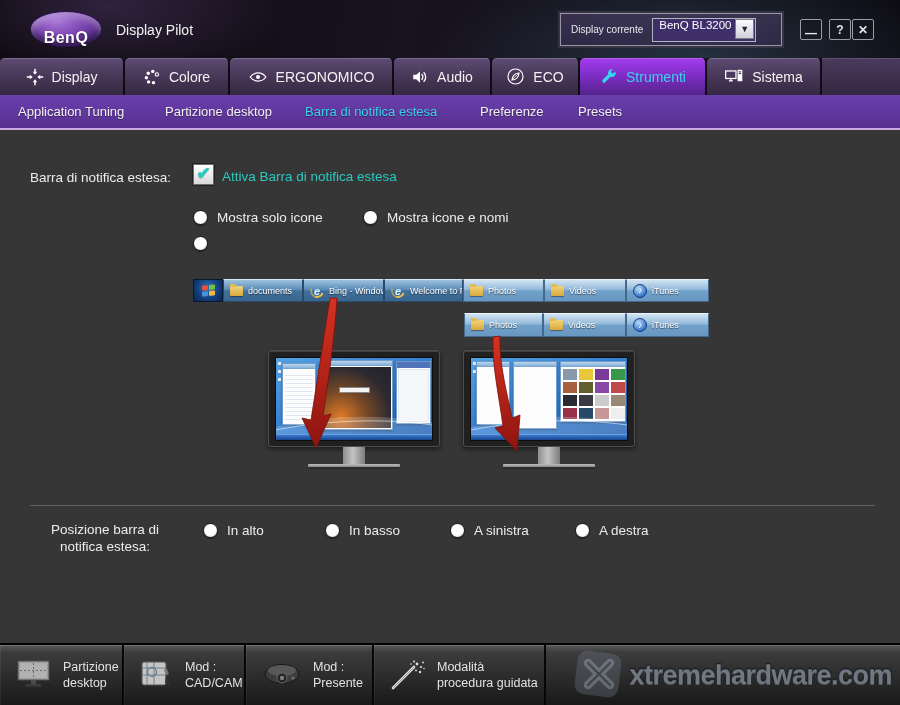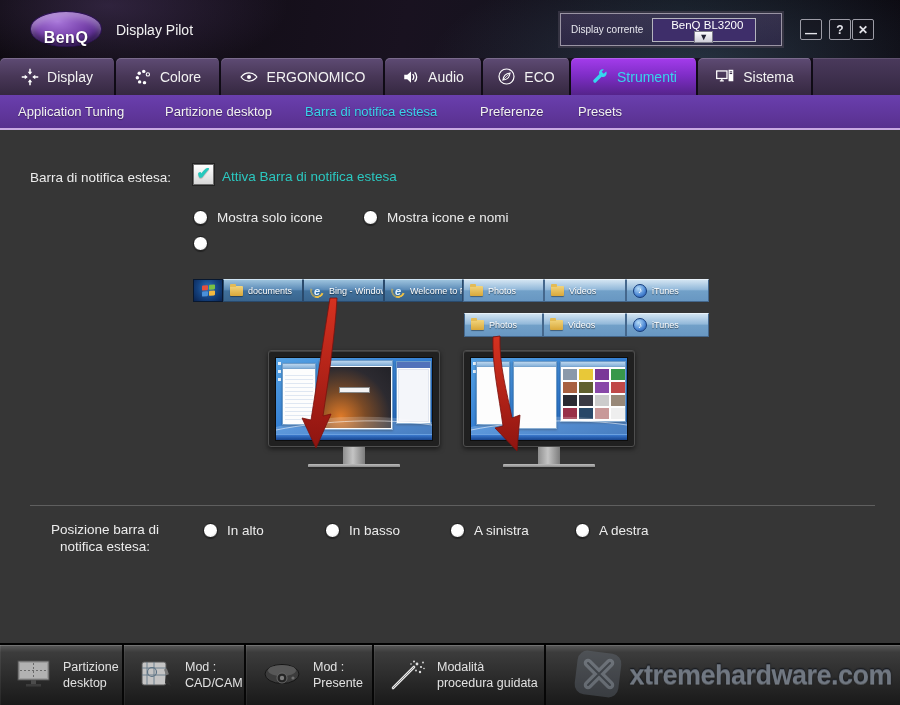--- a/index.html
+++ b/index.html
@@ -35,21 +35,21 @@
 
   .selector-box {
     position:absolute; left:560px; top:13px; width:222px; height:33px;
     border:1px solid #9a94a4; box-shadow:0 0 0 2px rgba(60,58,72,.8);
     background:linear-gradient(rgba(130,100,170,.28), rgba(70,50,105,.38));
     display:flex; align-items:center; padding-left:10px;
   }
   .selector-label { color:#e8e8ef; font-size:10px; white-space:nowrap; }
   .selector-dropdown {
     margin-left:9px; width:104px; height:24px; background:#3e2e6a;
-    border:1px solid #b4b4be; display:flex; align-items:center;flex-direction:column;
+    border:1px solid #b4b4be; display:flex; 
   }
   .selector-value { color:#fff; font-size:11.5px; padding-left:6px; flex:1; white-space:nowrap; }
   .dd-arrow {
     width:19px; height:20px; margin-right:1px;
     background:linear-gradient(#fbfbfd,#cfcfd8); border:1px solid #7e7e8a;
     color:#223; font-size:9px; display:flex; align-items:center; justify-content:center;
   }
   .win-btn {
     position:absolute; top:19px; width:22px; height:21px; border:1px solid #9c9ca6;
     border-radius:2px; background:rgba(22,20,30,.35);
@@ -68,21 +68,21 @@
     height:37px; display:flex; align-items:center; justify-content:center; gap:8px;
     border-right:2px solid #0f0b15; border-radius:5px 5px 0 0;
     background:linear-gradient(#5e4b74 0%, #483757 50%, #352841 100%);
     box-shadow: inset 0 1px 0 rgba(255,255,255,.18);
     color:#f2f2f2; font-size:14px; cursor:default; white-space:nowrap;
   }
   .main-tab.active {
     background:linear-gradient(#a43cec 0%, #7e2dc6 48%, #55238b 100%);
     color:#38d4ec;
   }
-  .mt-0{width:116px}.mt-1{width:105px}.mt-2{width:98px}.mt-3{width:164px}
+  .mt-0{width:125px}.mt-1{width:105px}.mt-2{width:98px}.mt-3{width:164px}
   .mt-4{width:88px}.mt-5{width:127px}.mt-6{width:115px}
   .main-tab svg { display:block; }
   .tab-filler { flex:1; background:linear-gradient(#4a3a5c,#342741); box-shadow:inset 0 1px 0 rgba(255,255,255,.12); }
 
   
   .sub-tabs {
     position:absolute; left:0; top:95px; width:900px; height:35px;
     background:linear-gradient(#6a3fae, #58308e);
     border-bottom:2px solid #c9a9e2;
   }

